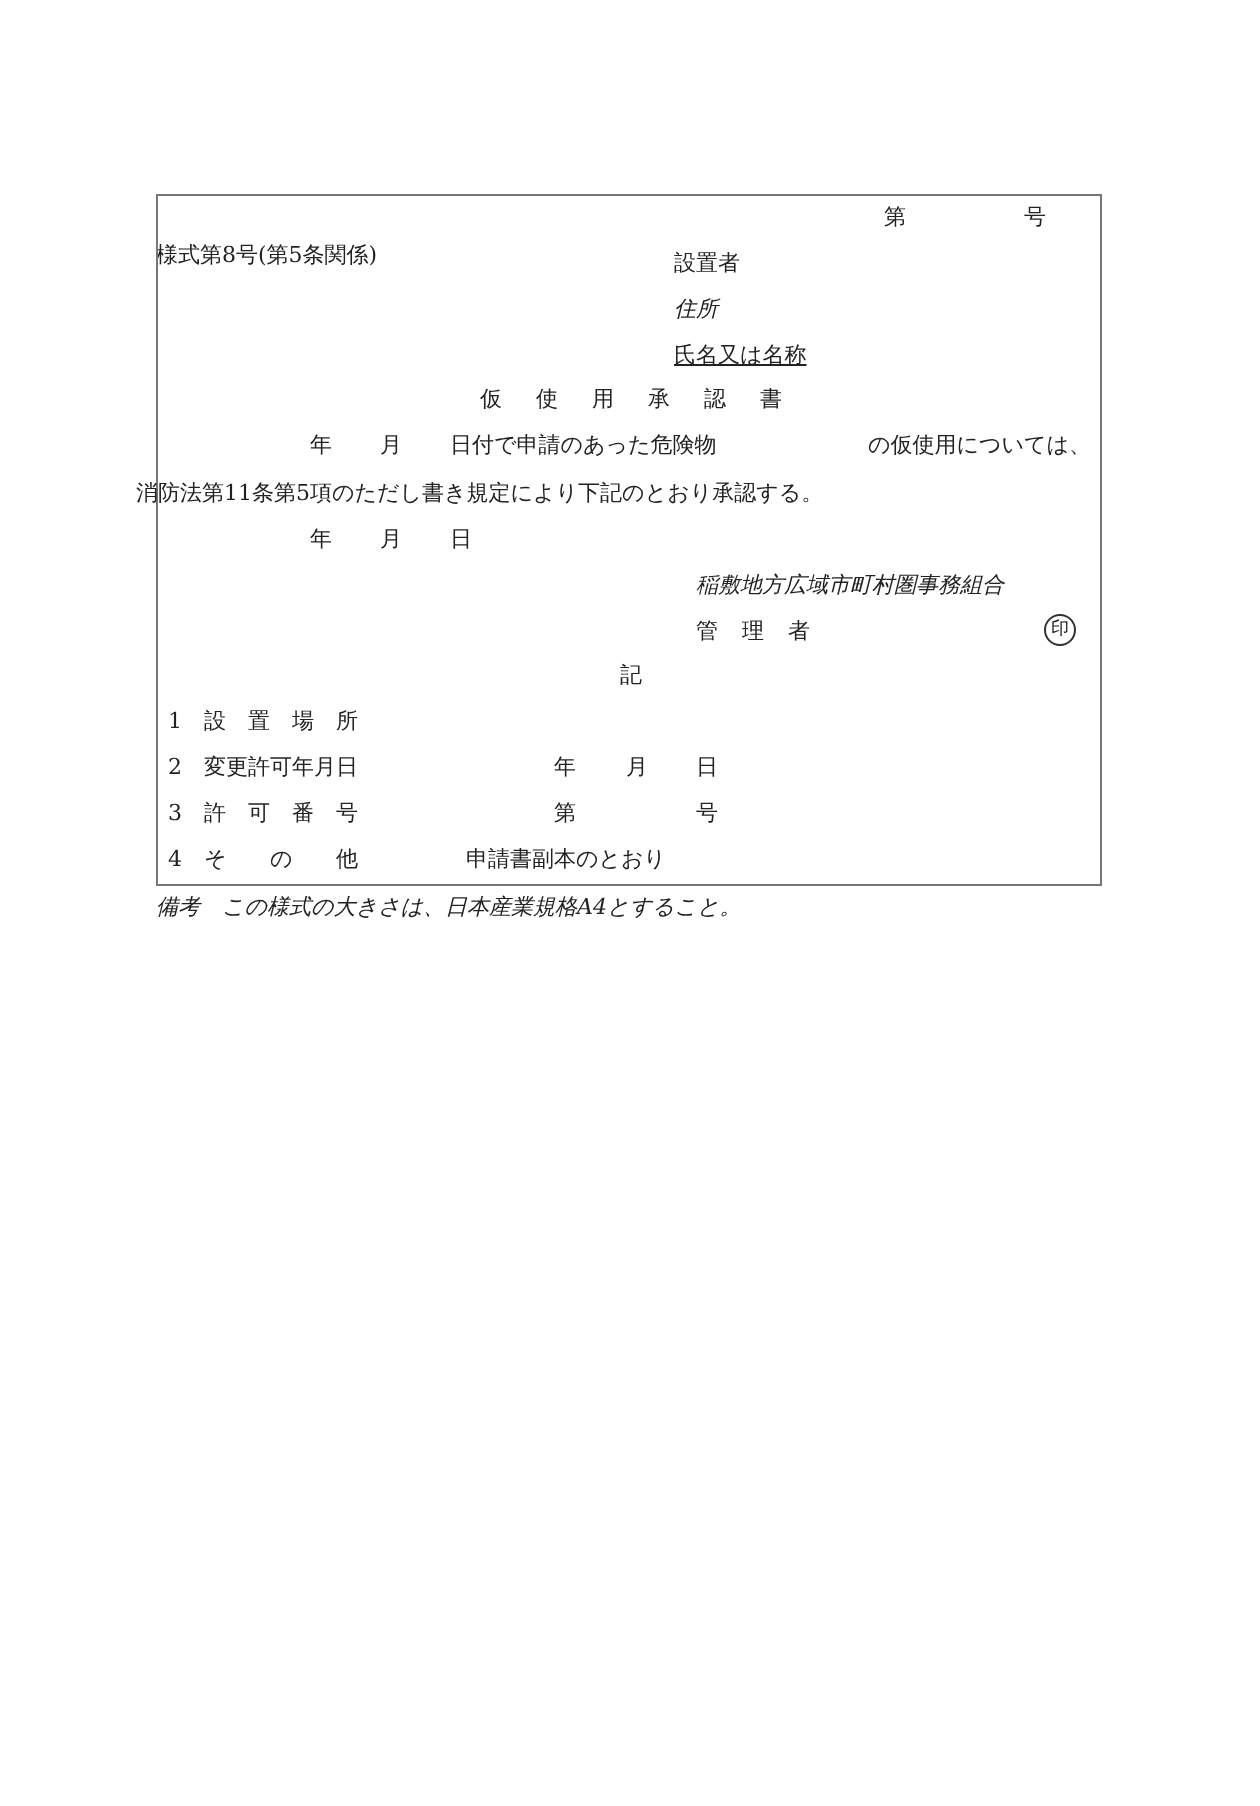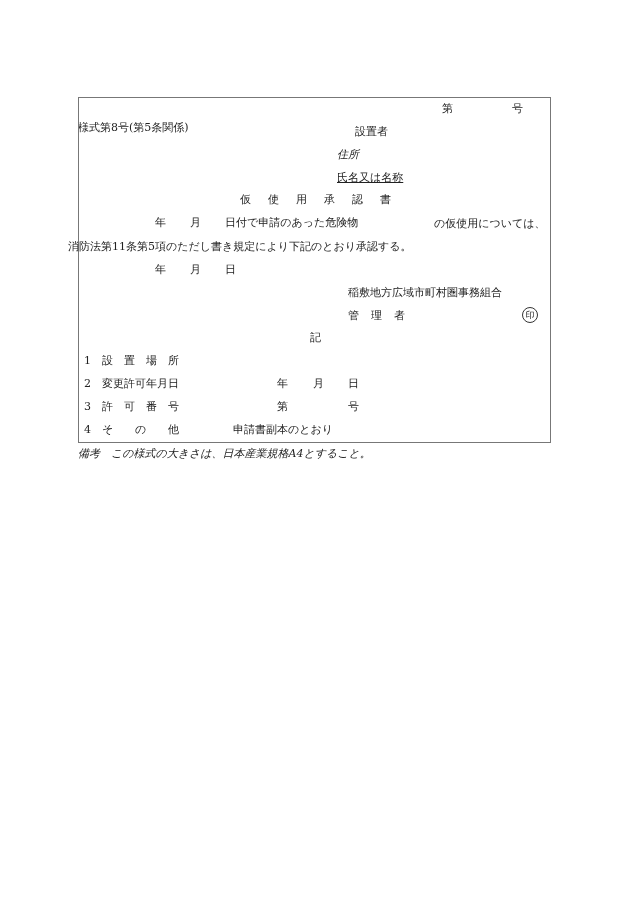--- a/index.html
+++ b/index.html
@@ -12,21 +12,21 @@
 </head>
 <body>
 
 <div class="abs" style="left:78px;top:81px;margin-top:40px;">様式第8号(第5条関係)</div>
 
 <div class="box"></div>
 
 <div class="abs" style="left:442px;top:102px;">第</div>
 <div class="abs" style="left:512px;top:102px;">号</div>
 
-<div class="abs" style="left:355px;top:125px;">設置者</div>
+<div class="abs" style="left:337px;top:125px;">設置者</div>
 <div class="abs" style="left:337px;top:148px;font-style:italic;">住所</div>
 <div class="abs" style="left:337px;top:171px;text-decoration:underline;">氏名又は名称</div>
 
 <div>
   <span class="abs" style="left:240px;top:193px;">仮</span>
   <span class="abs" style="left:268px;top:193px;">使</span>
   <span class="abs" style="left:296px;top:193px;">用</span>
   <span class="abs" style="left:324px;top:193px;">承</span>
   <span class="abs" style="left:352px;top:193px;">認</span>
   <span class="abs" style="left:380px;top:193px;">書</span>
@@ -35,39 +35,39 @@
 <div class="abs" style="left:155px;top:216px;">年</div>
 <div class="abs" style="left:190px;top:216px;">月</div>
 <div class="abs" style="left:225px;top:216px;">日付で申請のあった危険物</div>
 <div class="abs" style="left:434px;top:216px;font-family:Liberation Serif, serif;">の仮使用については、</div>
 <div class="abs" style="left:68px;top:240px;">消防法第11条第5項のただし書き規定により下記のとおり承認する。</div>
 
 <div class="abs" style="left:155px;top:263px;">年</div>
 <div class="abs" style="left:190px;top:263px;">月</div>
 <div class="abs" style="left:225px;top:263px;">日</div>
 
-<div class="abs" style="left:348px;top:286px;">稲敷地方広域市町村圏事務組合</div>
+<div class="abs" style="left:348px;top:286px;font-style:italic;">稲敷地方広域市町村圏事務組合</div>
 <div class="abs" style="left:348px;top:309px;">管</div>
 <div class="abs" style="left:371px;top:309px;">理</div>
 <div class="abs" style="left:394px;top:309px;">者</div>
 <div class="abs" style="left:522px;top:307px;width:14px;height:14px;border:1px solid #333;border-radius:50%;text-align:center;font-size:9px;line-height:14px;">印</div>
 
 <div class="abs" style="left:310px;top:331px;">記</div>
 
 <div>
   <span class="abs" style="left:84px;top:354px;">1</span>
   <span class="abs" style="left:102px;top:354px;">設</span>
   <span class="abs" style="left:124px;top:354px;">置</span>
   <span class="abs" style="left:146px;top:354px;">場</span>
   <span class="abs" style="left:168px;top:354px;">所</span>
 </div>
 
 <div>
   <span class="abs" style="left:84px;top:377px;">2</span>
-  <span class="abs" style="left:102px;top:377px;">変更許可年月日</span>
+  <span class="abs" style="left:102px;top:377px;font-family:Liberation Serif, serif;">変更許可年月日</span>
   <span class="abs" style="left:277px;top:377px;">年</span>
   <span class="abs" style="left:313px;top:377px;">月</span>
   <span class="abs" style="left:348px;top:377px;">日</span>
 </div>
 
 <div>
   <span class="abs" style="left:84px;top:400px;">3</span>
   <span class="abs" style="left:102px;top:400px;">許</span>
   <span class="abs" style="left:124px;top:400px;">可</span>
   <span class="abs" style="left:146px;top:400px;">番</span>

